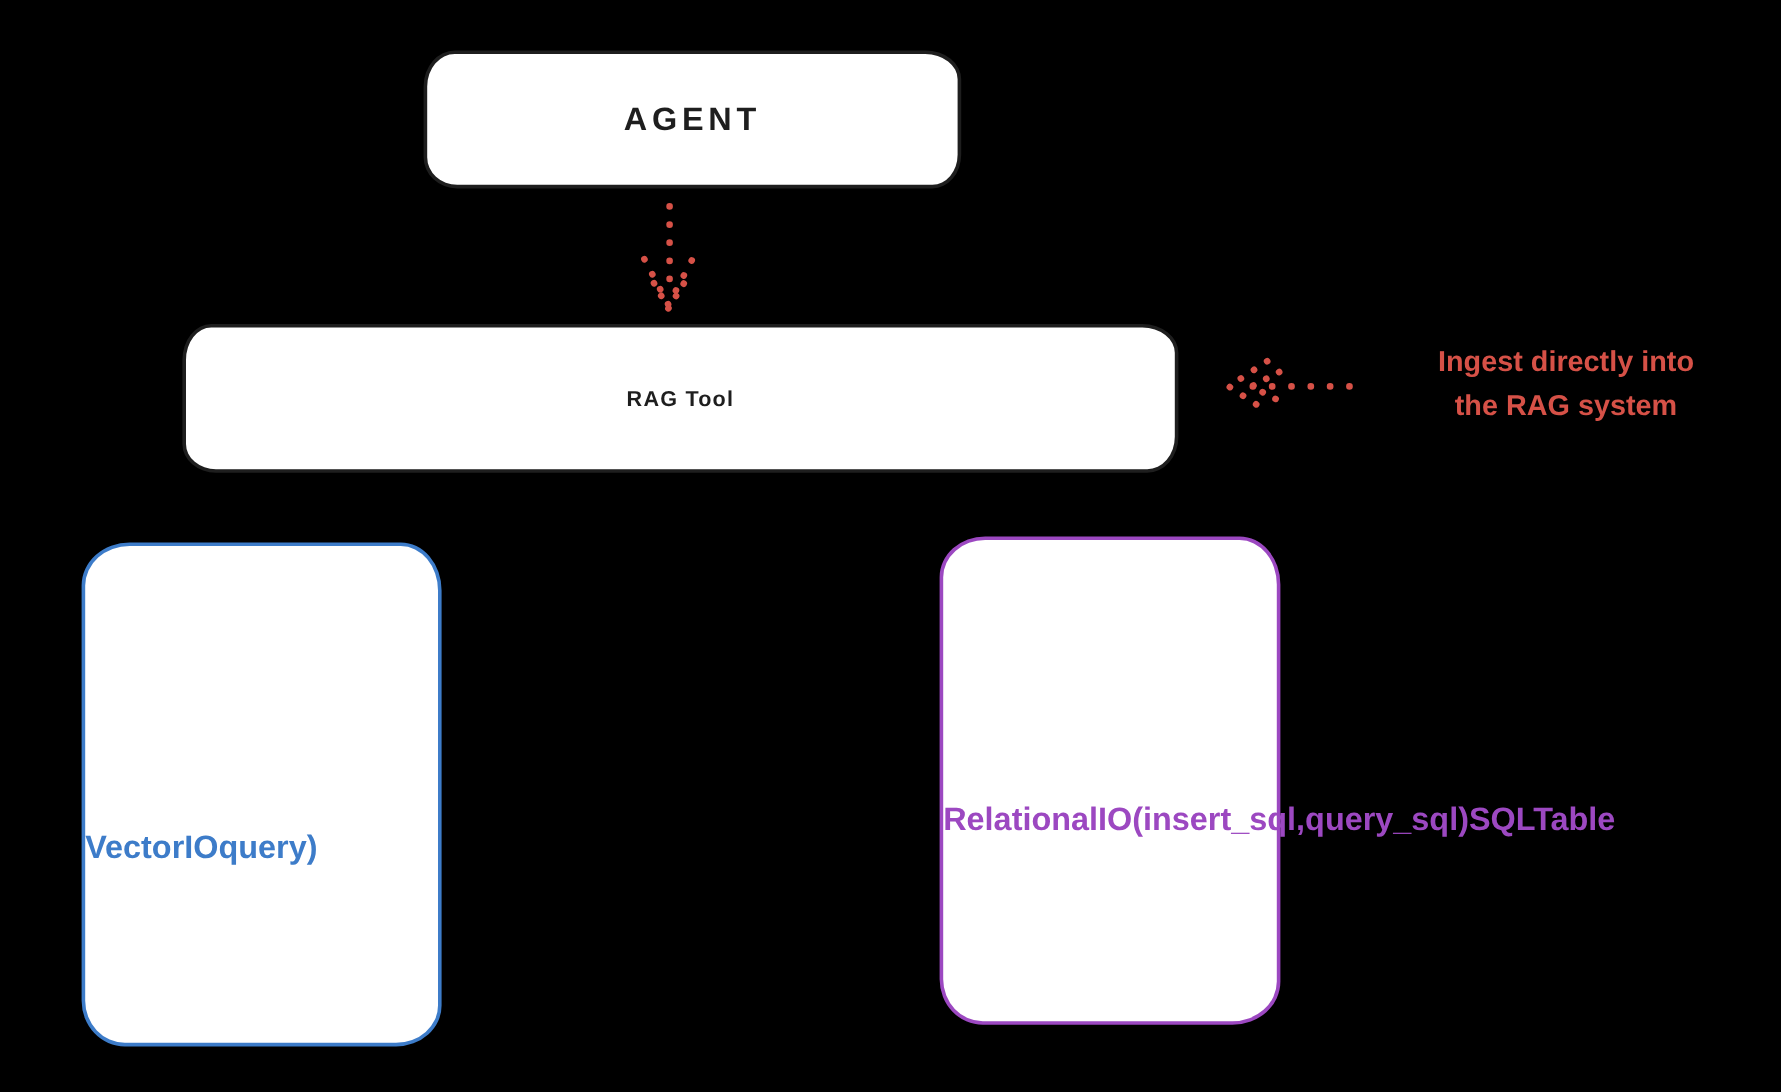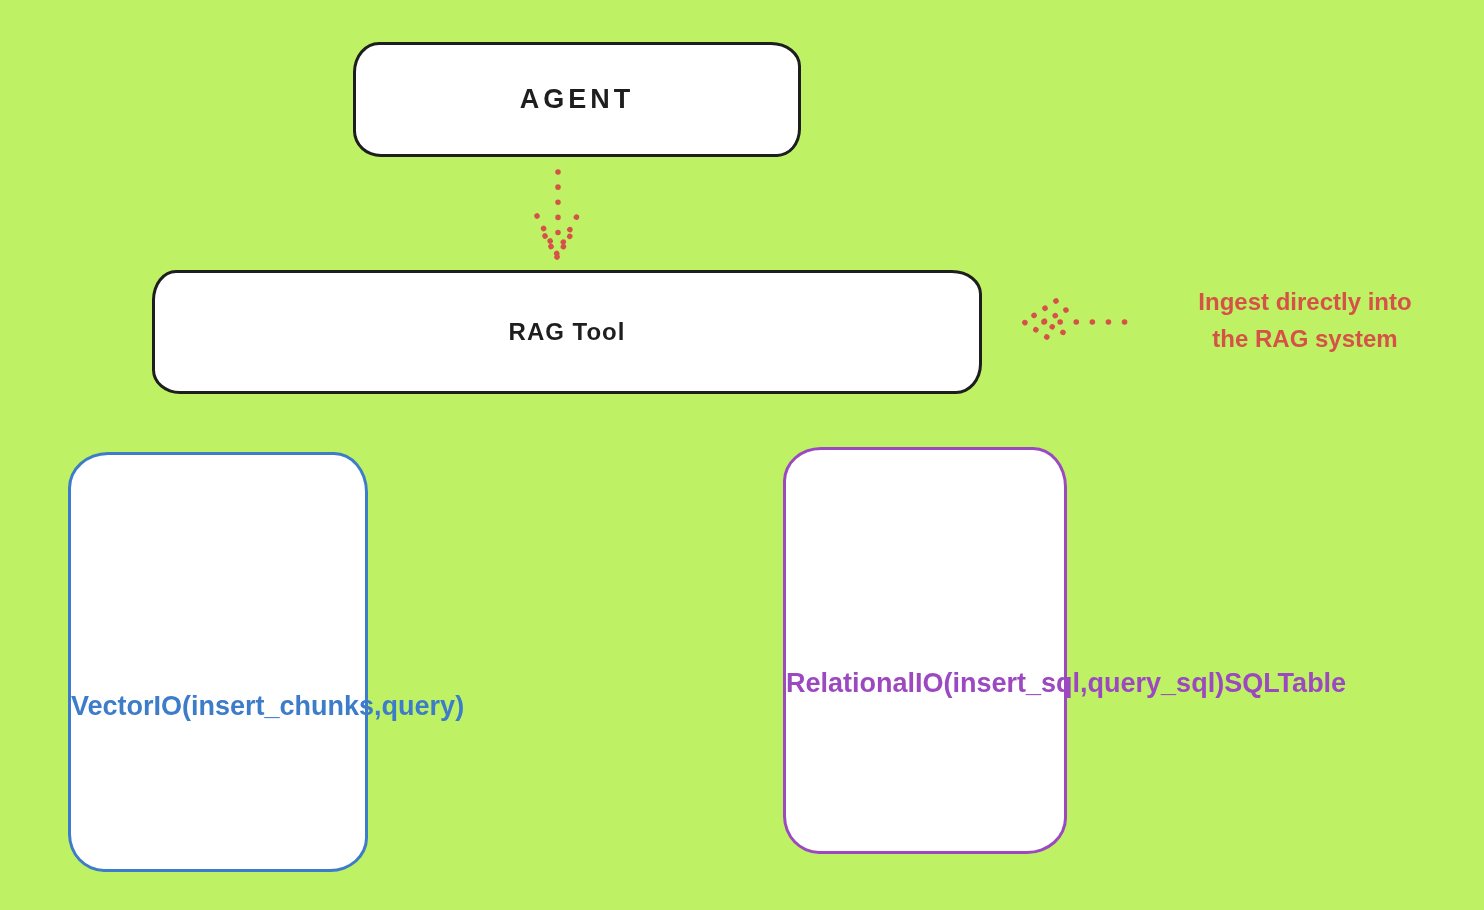--- a/index.html
+++ b/index.html
@@ -4,21 +4,21 @@
 <style>
   html, body {
     margin: 0;
     padding: 0;
     background: #ffffff;
   }
   .canvas {
     position: relative;
     width: 1484px;
     height: 910px;
-    background: #bef264;
+    background: #000000;
     overflow: hidden;
     font-family: cursive, sans-serif;
     color: #1e1e1e;
   }
   .box {
     position: absolute;
     background: #ffffff;
     box-sizing: border-box;
   }
   .black-box {
@@ -32,21 +32,21 @@
     width: 448px; height: 115px;
     border-radius: 26px 30px 24px 28px / 30px 24px 28px 26px;
     font-size: 27px;
     font-weight: 700;
     letter-spacing: 4px;
   }
   .rag-box {
     left: 152px; top: 270px;
     width: 830px; height: 124px;
     border-radius: 24px 30px 26px 28px / 30px 24px 30px 24px;
-    font-size: 24px;
+    font-size: 18px;
     font-weight: 600;
     letter-spacing: 1px;
     align-items: center;
   }
   .store-box {
     border-width: 3.5px;
     border-style: solid;
     display: flex;
     flex-direction: row;
     align-items: center;
@@ -110,21 +110,20 @@
     <span>RAG Tool</span>
   </div>
 
   <div class="annotation">
     <span class="line">Ingest directly into</span>
     <span class="line">the RAG system</span>
   </div>
 
   <div class="box store-box vector-box">
     <span class="line">VectorIO</span>
-    <span class="line">(insert_chunks,</span>
     <span class="line">query)</span>
     <span class="spacer"></span>
   </div>
 
 
   <div class="box store-box relational-box">
     <span class="line">RelationalIO</span>
     <span class="line">(insert_sql,</span>
     <span class="line">query_sql)</span>
     <span class="spacer"></span>

